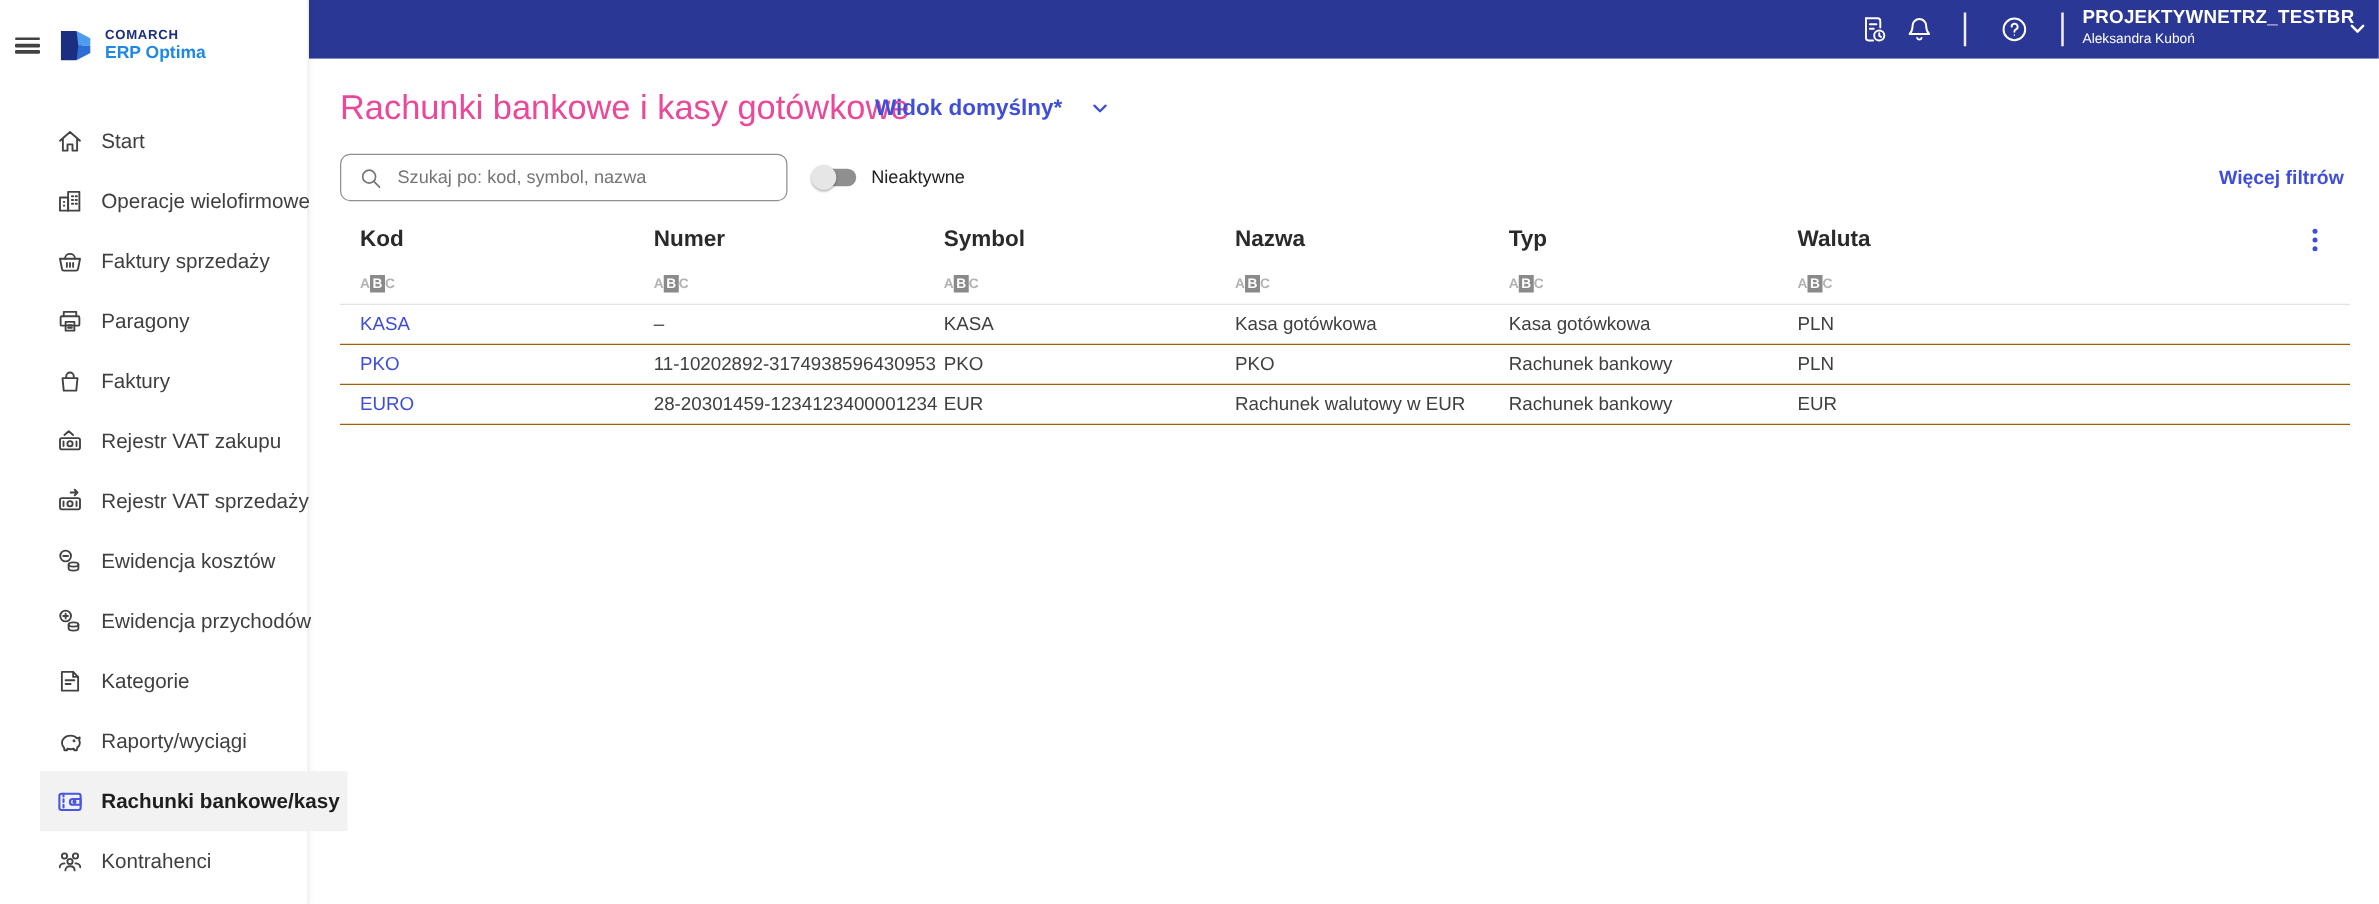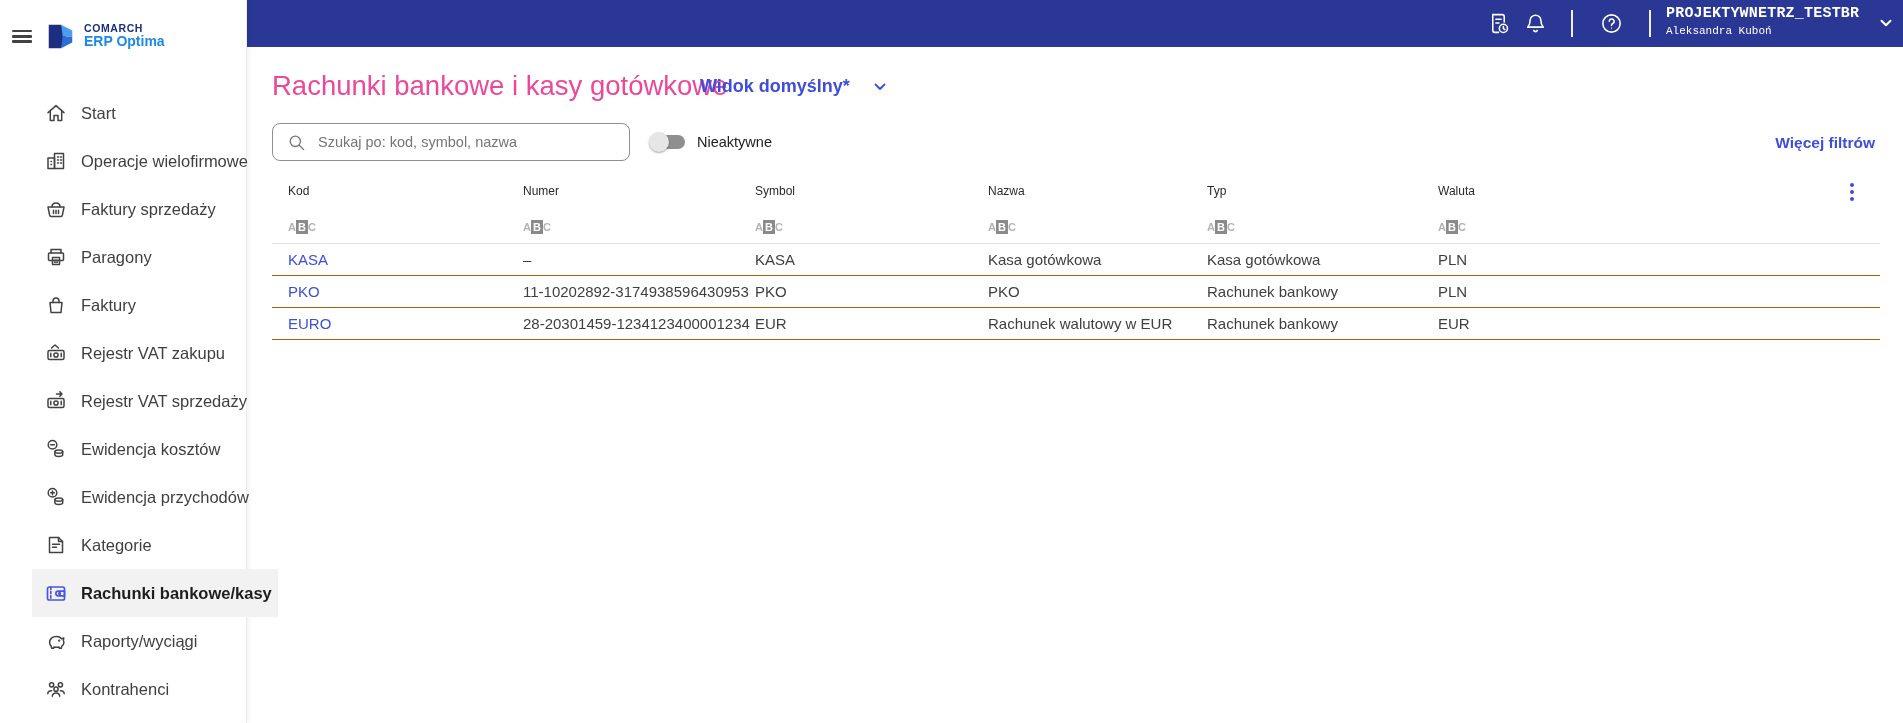--- a/index.html
+++ b/index.html
@@ -22,21 +22,21 @@
   .nav-icon svg { width:24px; height:24px; display:block; }
   .nav-label { margin-left:13px; white-space:nowrap; }
   .nav-item.active { background:#F2F2F3; color:#1E1E1E; font-weight:700; }
   .nav-item.active .nav-icon { color:#4A55E1; }
 
   
   #topbar { position:absolute; left:247px; top:0; width:1656px; height:47px; background:#2A3794; }
   .tb-icon { position:absolute; top:11px; width:25px; height:25px; color:#fff; cursor:pointer; }
   .tb-icon svg { width:25px; height:25px; display:block; }
   .tb-divider { position:absolute; top:10px; width:2px; height:27px; background:rgba(255,255,255,.92); }
-  .user-block { position:absolute; left:1419px; top:4px; color:#fff; cursor:pointer;font-family:Liberation Mono, monospace; }
+  .user-block { position:absolute; left:1419px; top:4px; color:#fff; cursor:pointer; }
   .user-account { font-size:15px; font-weight:700; letter-spacing:.2px; line-height:20px; }
   .user-name { font-size:11px; line-height:14px; }
   .user-chevron { position:absolute; left:1630px; top:14px; width:18px; height:18px; color:#fff; cursor:pointer; }
   .user-chevron svg { width:18px; height:18px; }
 
   
   #content { position:absolute; left:247px; top:47px; width:1656px; height:676px; background:#fff; }
   #page-title { position:absolute; left:25px; top:22px; font-size:27.5px; line-height:34px; color:#ec4899; }
   #view-selector { position:absolute; left:453px; top:31px; display:flex; align-items:center; gap:24px;
                    color:#3E4EDA; font-size:18px; font-weight:700; cursor:pointer; line-height:17px; }
@@ -54,21 +54,21 @@
   .toggle-thumb { position:absolute; left:0; top:1px; width:20px; height:20px; border-radius:50%;
                   background:#E6E6E6; box-shadow:0 1px 2px rgba(0,0,0,.35); }
   #inactive-label { position:absolute; left:450px; top:87px; font-size:14.5px; color:#212121; line-height:17px; }
   #more-filters { position:absolute; right:28px; top:87px; font-size:15.5px; font-weight:700;
                   color:#3E4EDA; cursor:pointer; line-height:17px; }
 
   
   #table { position:absolute; left:25px; top:127px; width:1608px; }
   .t-row { display:grid; grid-template-columns:235px 232px 233px 219px 231px 1fr; padding-left:16px; align-items:center; }
   #t-head { height:34px; position:relative; }
-  #t-head .cell { font-size:12px; font-weight:400; color:#2A2A2A; cursor:pointer; }
+  #t-head .cell { font-size:18px; font-weight:700; color:#2A2A2A; cursor:pointer; }
   #t-filter { height:36px; border-bottom:1px solid #E3E3E3; }
   .abc { font-size:11px; font-weight:700; color:#B3B3B3; letter-spacing:.5px; cursor:pointer; display:inline-block; }
   .abc .mid { background:#8A8A8A; color:#fff; padding:1px 1.5px; }
   .d-row { height:32px; border-bottom:1px solid #a16207; font-size:15px; color:#3F3F3F; cursor:default; }
   .d-row .cell.link { color:#3E4EDA; cursor:pointer; }
   #menu-dots { position:absolute; right:24px; top:7px; display:flex; flex-direction:column; gap:2.8px;
                cursor:pointer; padding:2px; }
   #menu-dots i { width:4.2px; height:4.2px; border-radius:50%; background:#3E4EDA; }
 </style>
 </head>
@@ -189,39 +189,39 @@
       <div class="nav-item">
         <span class="nav-icon">
           <svg viewBox="0 0 24 24" fill="none" stroke="currentColor" stroke-width="1.5" stroke-linecap="round" stroke-linejoin="round">
             <path d="M5.5 4.5h9l4 4v11h-13z"></path>
             <path d="M14.5 4.5v4h4"></path>
             <path d="M8.5 11.2h7M8.5 14.2h4"></path>
           </svg>
         </span>
         <span class="nav-label">Kategorie</span>
       </div>
+      <div class="nav-item">
+        <span class="nav-icon">
+          <svg viewBox="0 0 24 24" fill="none" stroke="currentColor" stroke-width="1.5" stroke-linecap="round" stroke-linejoin="round">
+            <path d="M5.6 13.4c0-3.5 2.9-5.9 6.7-5.9 2.3 0 4.2.8 5.3 2.2l2.2-.7-.5 2.4c.4.6.6 1.3.6 2 0 1.5-.8 2.8-2.1 3.7l-.4 2.1h-2l-.3-1.2a9.6 9.6 0 0 1-5.2 0l-.3 1.2h-2l-.4-2.1c-1-.8-1.6-1.9-1.6-3.7z"></path>
+            <circle cx="15.2" cy="11.6" r=".45" fill="currentColor"></circle>
+          </svg>
+        </span>
+        <span class="nav-label">Raporty/wyciągi</span>
+      </div>
       <div class="nav-item active">
         <span class="nav-icon">
           <svg viewBox="0 0 24 24" fill="none" stroke="currentColor" stroke-width="1.7" stroke-linecap="round" stroke-linejoin="round">
             <rect x="3.5" y="6" width="17" height="13" rx="1.8"></rect>
             <path d="M14.2 10.2h6.3v4.6h-6.3a2.3 2.3 0 0 1 0-4.6z"></path>
             <circle cx="15.6" cy="12.5" r=".8" fill="currentColor"></circle>
             <path d="M6.8 6v13" stroke-dasharray="2.2 2.2"></path>
           </svg>
         </span>
         <span class="nav-label">Rachunki bankowe/kasy</span>
-      </div>
-      <div class="nav-item">
-        <span class="nav-icon">
-          <svg viewBox="0 0 24 24" fill="none" stroke="currentColor" stroke-width="1.5" stroke-linecap="round" stroke-linejoin="round">
-            <path d="M5.6 13.4c0-3.5 2.9-5.9 6.7-5.9 2.3 0 4.2.8 5.3 2.2l2.2-.7-.5 2.4c.4.6.6 1.3.6 2 0 1.5-.8 2.8-2.1 3.7l-.4 2.1h-2l-.3-1.2a9.6 9.6 0 0 1-5.2 0l-.3 1.2h-2l-.4-2.1c-1-.8-1.6-1.9-1.6-3.7z"></path>
-            <circle cx="15.2" cy="11.6" r=".45" fill="currentColor"></circle>
-          </svg>
-        </span>
-        <span class="nav-label">Raporty/wyciągi</span>
       </div>
       <div class="nav-item">
         <span class="nav-icon">
           <svg viewBox="0 0 24 24" fill="none" stroke="currentColor" stroke-width="1.5" stroke-linecap="round" stroke-linejoin="round">
             <circle cx="7.6" cy="7.8" r="2.1"></circle>
             <circle cx="16.4" cy="7.8" r="2.1"></circle>
             <circle cx="12" cy="12.2" r="2.1"></circle>
             <path d="M3.8 16.8c0-1.9 1.7-3.1 3.8-3.1M20.2 16.8c0-1.9-1.7-3.1-3.8-3.1M8.3 19.3c0-2 1.6-3.3 3.7-3.3s3.7 1.3 3.7 3.3"></path>
           </svg>
         </span>

